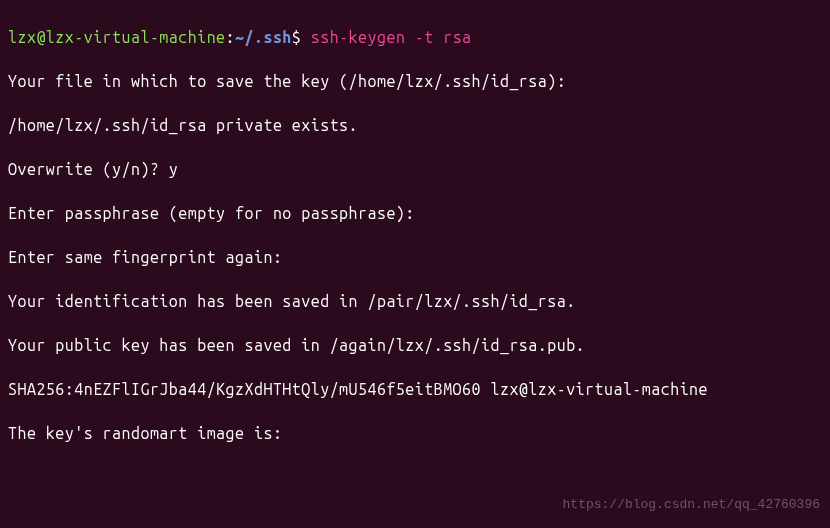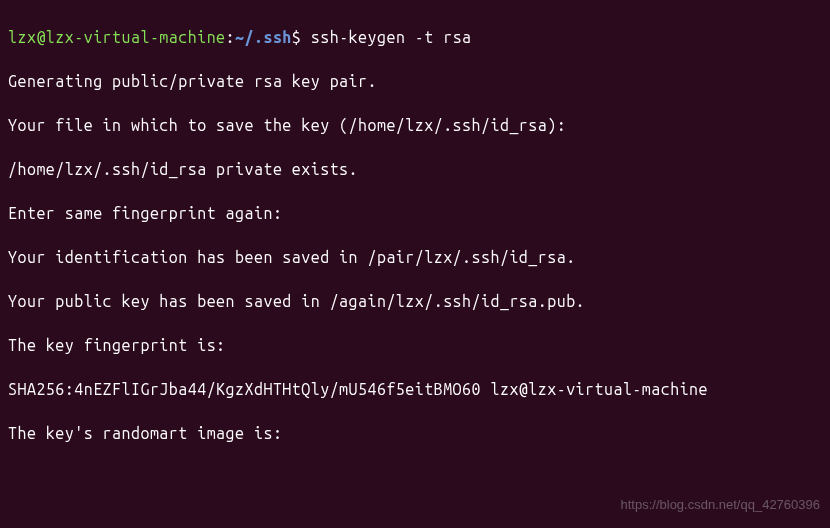--- a/index.html
+++ b/index.html
@@ -30,47 +30,47 @@
     }
     .prompt-path {
       color: #6a96d8;
       font-weight: bold;
       text-align: right;
     }
     .prompt-dollar {
       color: #ffffff;
     }
     .cmd {
-      color: #ffffff;
+      color: #ec4899;
     }
     .watermark {
       position: absolute;
       bottom: 12px;
       right: 10px;
       color: rgba(180, 180, 180, 0.45);
       font-size: 13px;
-      font-family: Liberation Sans, sans-serif;
+      font-family: Liberation Mono, monospace;
       letter-spacing: 0;
     }
     .line {
       display: block;
     }
   </style>
 </head>
 <body>
 
 <div class="terminal">
 <span class="line"><span class="prompt-user">lzx@lzx-virtual-machine</span><span class="prompt-dollar">:</span><span class="prompt-path">~/.ssh</span><span class="prompt-dollar">$ </span><span class="cmd">ssh-keygen -t rsa</span></span>
-<span class="line">Generating public/private rsa key pair.</span>
 <span class="line">Your file in which to save the key (/home/lzx/.ssh/id_rsa):</span>
 <span class="line">/home/lzx/.ssh/id_rsa private exists.</span>
+<span class="line">Overwrite (y/n)? y</span>
+<span class="line">Enter passphrase (empty for no passphrase):</span>
 <span class="line">Enter same fingerprint again:</span>
 <span class="line">Your identification has been saved in /pair/lzx/.ssh/id_rsa.</span>
 <span class="line">Your public key has been saved in /again/lzx/.ssh/id_rsa.pub.</span>
-<span class="line">The key fingerprint is:</span>
 <span class="line">SHA256:4nEZFlIGrJba44/KgzXdHTHtQly/mU546f5eitBMO60 lzx@lzx-virtual-machine</span>
 <span class="line">The key's randomart image is:</span>
 
 
 
 
 
 
 
 

